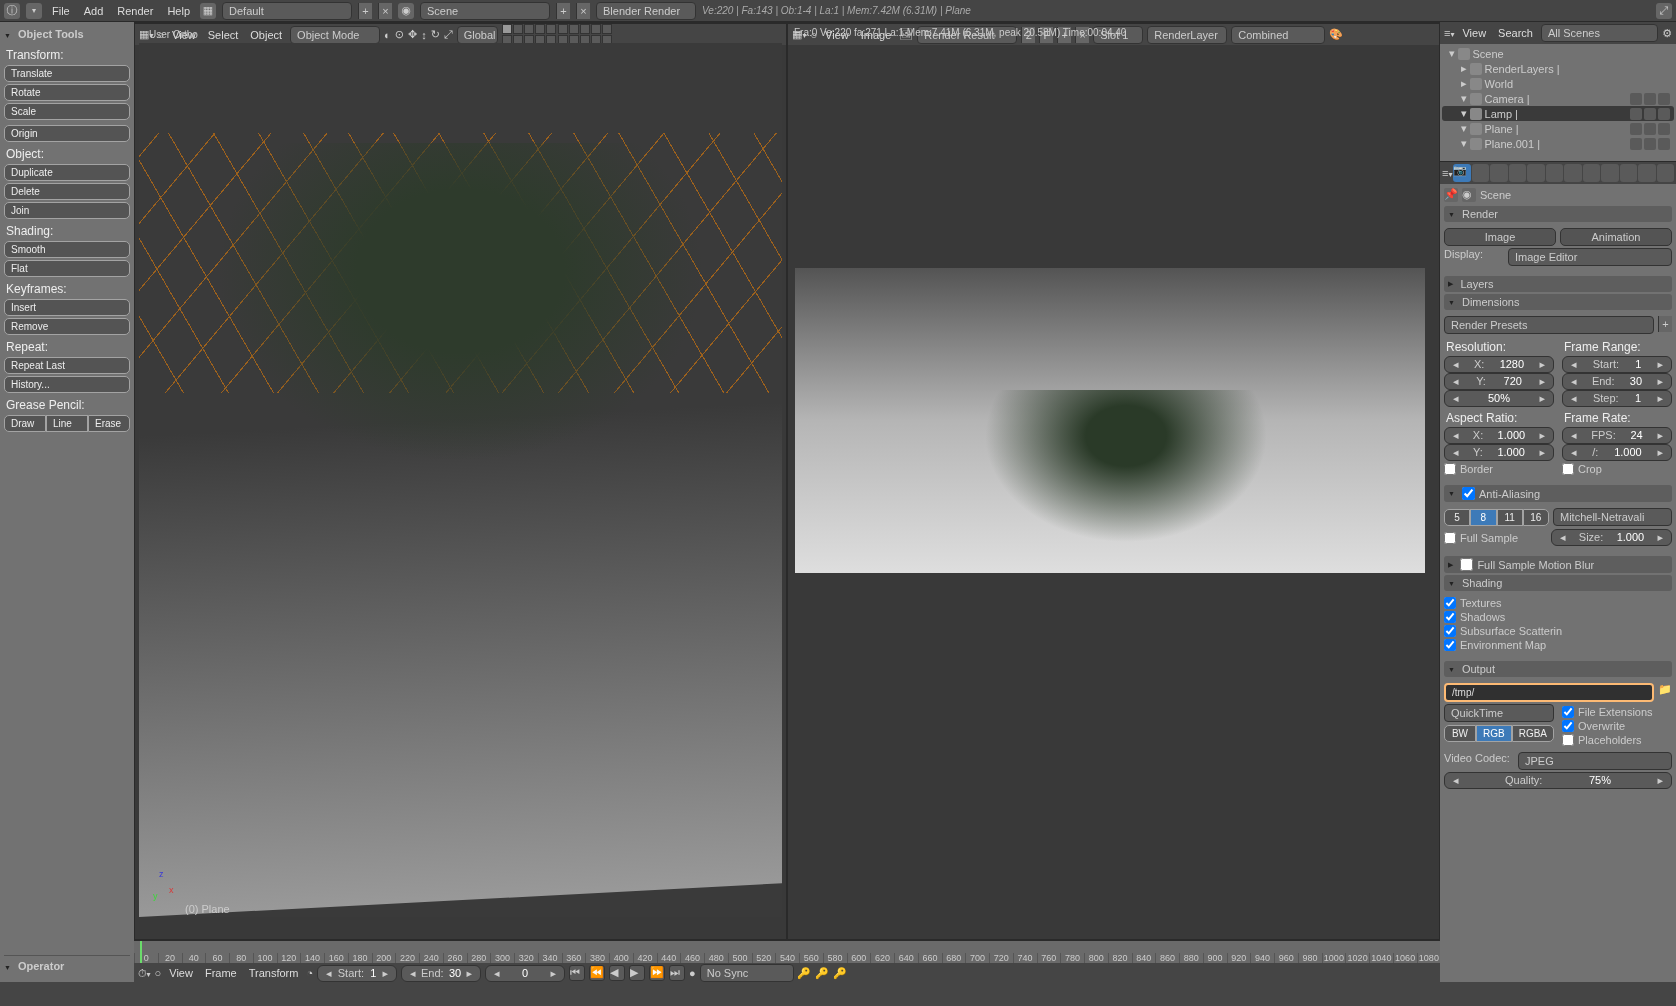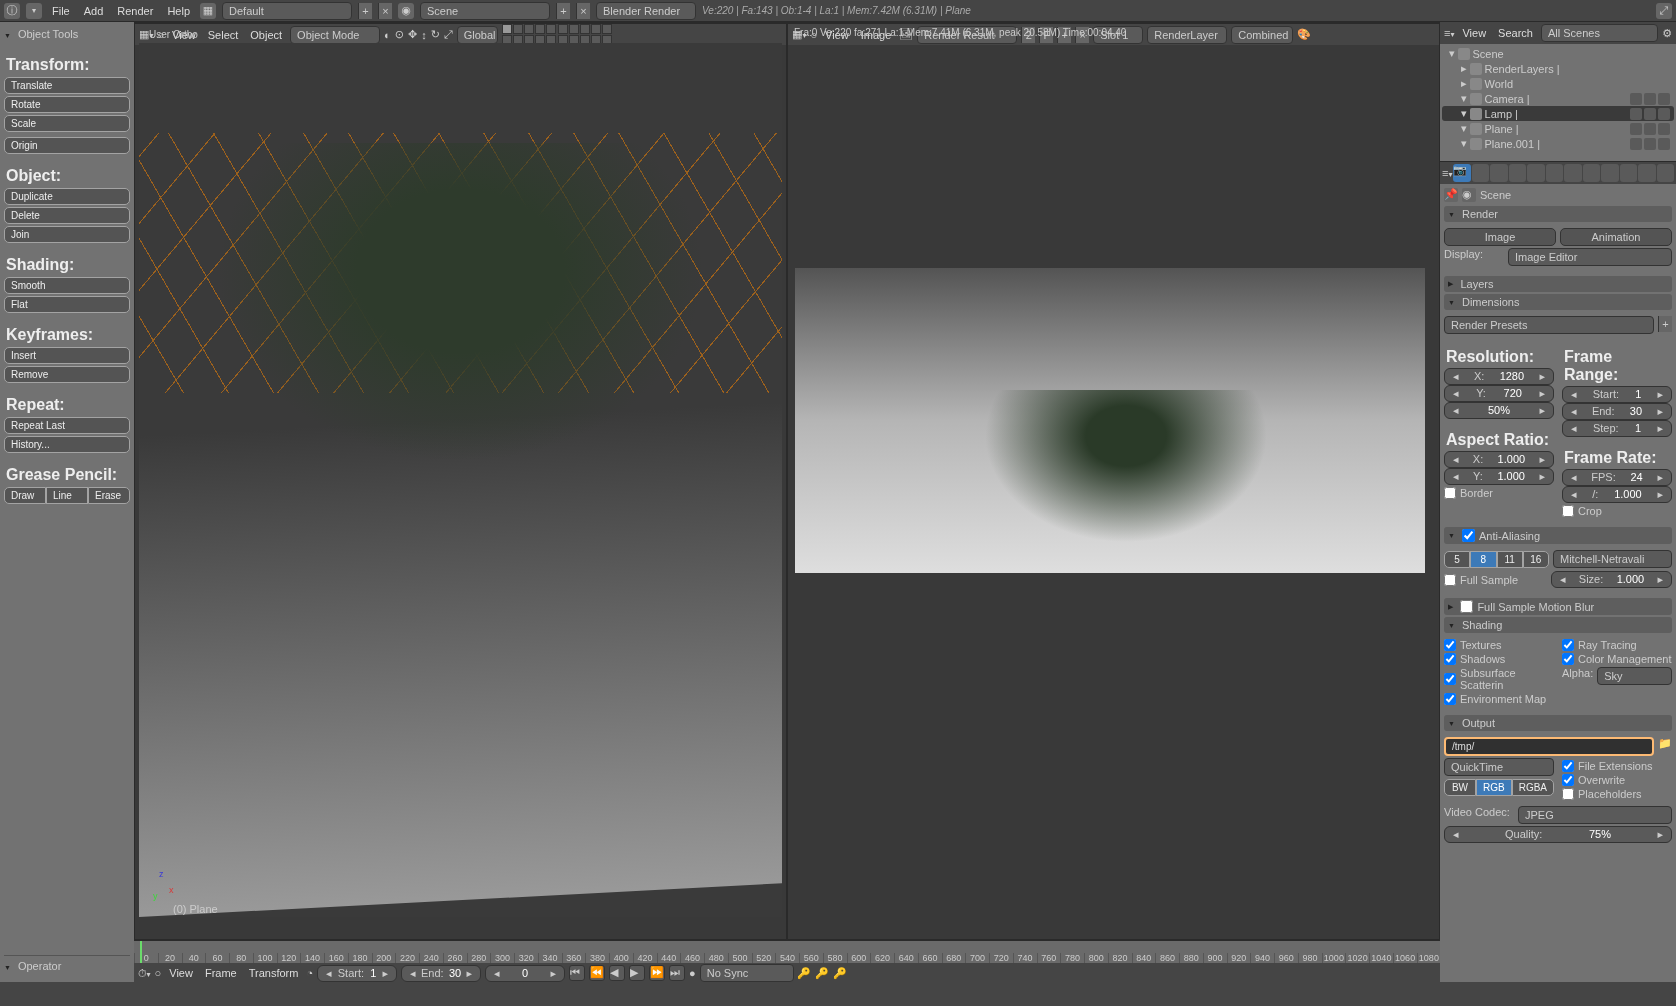--- a/index.html
+++ b/index.html
@@ -8,22 +8,22 @@
 .topbar { height: 22px; background: #454545; display: flex; align-items: center; gap: 6px; padding: 0 4px; border-bottom: 1px solid #2a2a2a; }
 .topbar .icon-btn { width: 16px; height: 16px; background: #666; border-radius: 3px; display:flex; align-items:center; justify-content:center; }
 .menu-item { color: #ddd; padding: 0 4px; cursor: pointer; }
 .dropdown { background: #5a5a5a; border: 1px solid #333; border-radius: 4px; height: 18px; display: flex; align-items: center; padding: 0 6px; flex: 0 0 auto; }
 .dd-main { flex: 1; }
 .dd-btn { width: 14px; height: 16px; background: #666; border-left: 1px solid #333; display:flex; align-items:center; justify-content:center; }
 .stats { color: #aaa; font-size: 10px; font-style: italic; }
 
 .main { display: flex; height: 960px; }
 .col-left { width: 134px; background: #727272; padding: 6px 4px; display:flex; flex-direction:column; }
-.panel-hdr { display:flex; align-items:flex-start; gap:4px; color:#111; font-weight:normal; margin-bottom:4px; }
-.label { color: #eee; font-size: 16px; margin: 12px 2px 2px; font-weight: bold; }
+.panel-hdr { display:flex; align-items:flex-start; gap:4px; color:#111; font-weight:bold; margin-bottom:4px; }
+.label { color: #eee; font-size: 12px; margin: 4px 2px 2px; }
 .btn { background: #545454; border: 1px solid #a3a3a3; border-radius: 5px; padding: 2px 6px; margin: 1px 0; color: #eee; font-size: 10px; cursor:pointer; }
 .btn-row { display:flex; gap:0; }
 .btn-row .btn { flex:1; border-radius:0; }
 .btn-row .btn:first-child { border-radius: 5px 0 0 5px; }
 .btn-row .btn:last-child { border-radius: 0 5px 5px 0; }
 
 .col-mid { flex: 1; display: flex; flex-direction: column; }
 .views { flex: 1; display: flex; }
 .viewport { flex: 1; background: #393939; position: relative; border: 1px solid #2a2a2a; }
 .vp-hdr { position:absolute; top:6px; left:14px; color:#ccc; font-size:10px; }
@@ -172,21 +172,21 @@
         <div class="viewport-content">
           <div class="vp3d-plane"></div>
           <div class="grid-wires"></div>
           <div class="foliage"></div>
         </div>
         <div class="axis-gizmo">
           <span class="x">x</span>
             <span class="y">y</span>
             <span class="z">z</span>
         </div>
-        <div class="vp-bottom" style="bottom:24px; left:38px;">
+        <div class="vp-bottom" style="bottom:24px; left:50px;">
           <span>(0) Plane</span>
         </div>
         <div class="vp-footer">
           <div class="icon-btn tri-down">▦</div>
           <div class="icon-btn">○</div>
           <div class="menu-item">View</div>
           <div class="menu-item">Select</div>
           <div class="menu-item">Object</div>
           <div class="dropdown" style="width:90px">
             <span>Object Mode</span>
@@ -250,21 +250,21 @@
               <span>F</span>
             </div>
           <div class="dd-btn">+</div>
           <div class="dd-btn">×</div>
           <div class="dropdown" style="width:50px">
               <span>Slot 1</span>
             </div>
           <div class="dropdown" style="width:80px">
               <span>RenderLayer</span>
             </div>
-          <div class="dropdown" style="width:62px">
+          <div class="dropdown" style="width:94px">
               <span>Combined</span>
             </div>
           <div class="icon-btn">🎨</div>
         </div>
       </div>
     </div>
 
     <div class="timeline">
       <div style="position:absolute; left:6px; top:0; width:2px; height:22px; background:#6bdc6b;"></div>
       <div class="tl-ruler" id="tl-ruler">
@@ -626,36 +626,20 @@
                 </div>
               <div class="check">
                   <input type="checkbox" checked="" style="">
                   <span>Subsurface Scatterin</span>
                 </div>
               <div class="check">
                   <input type="checkbox" checked="" style="">
                   <span>Environment Map</span>
                 </div>
             </div>
-            <div>
-              <div class="check">
-                  <input type="checkbox" checked="" style="">
-                  <span>Ray Tracing</span>
-                </div>
-              <div class="check">
-                  <input type="checkbox" checked="" style="">
-                  <span>Color Management</span>
-                </div>
-              <div class="row">
-                  <span class="lab">Alpha:</span>
-                  <div class="dropdown" style="flex:1">
-                    <span>Sky</span>
-                  </div>
-                </div>
-            </div>
           </div>
         </div>
 
         <div class="sec-hdr caret">
             <span>Output</span>
           </div>
         <div class="sec-body">
           <div class="row">
             <div class="pathfield" style="flex:1">/tmp/</div>
             <div class="icon-btn">📁</div>

